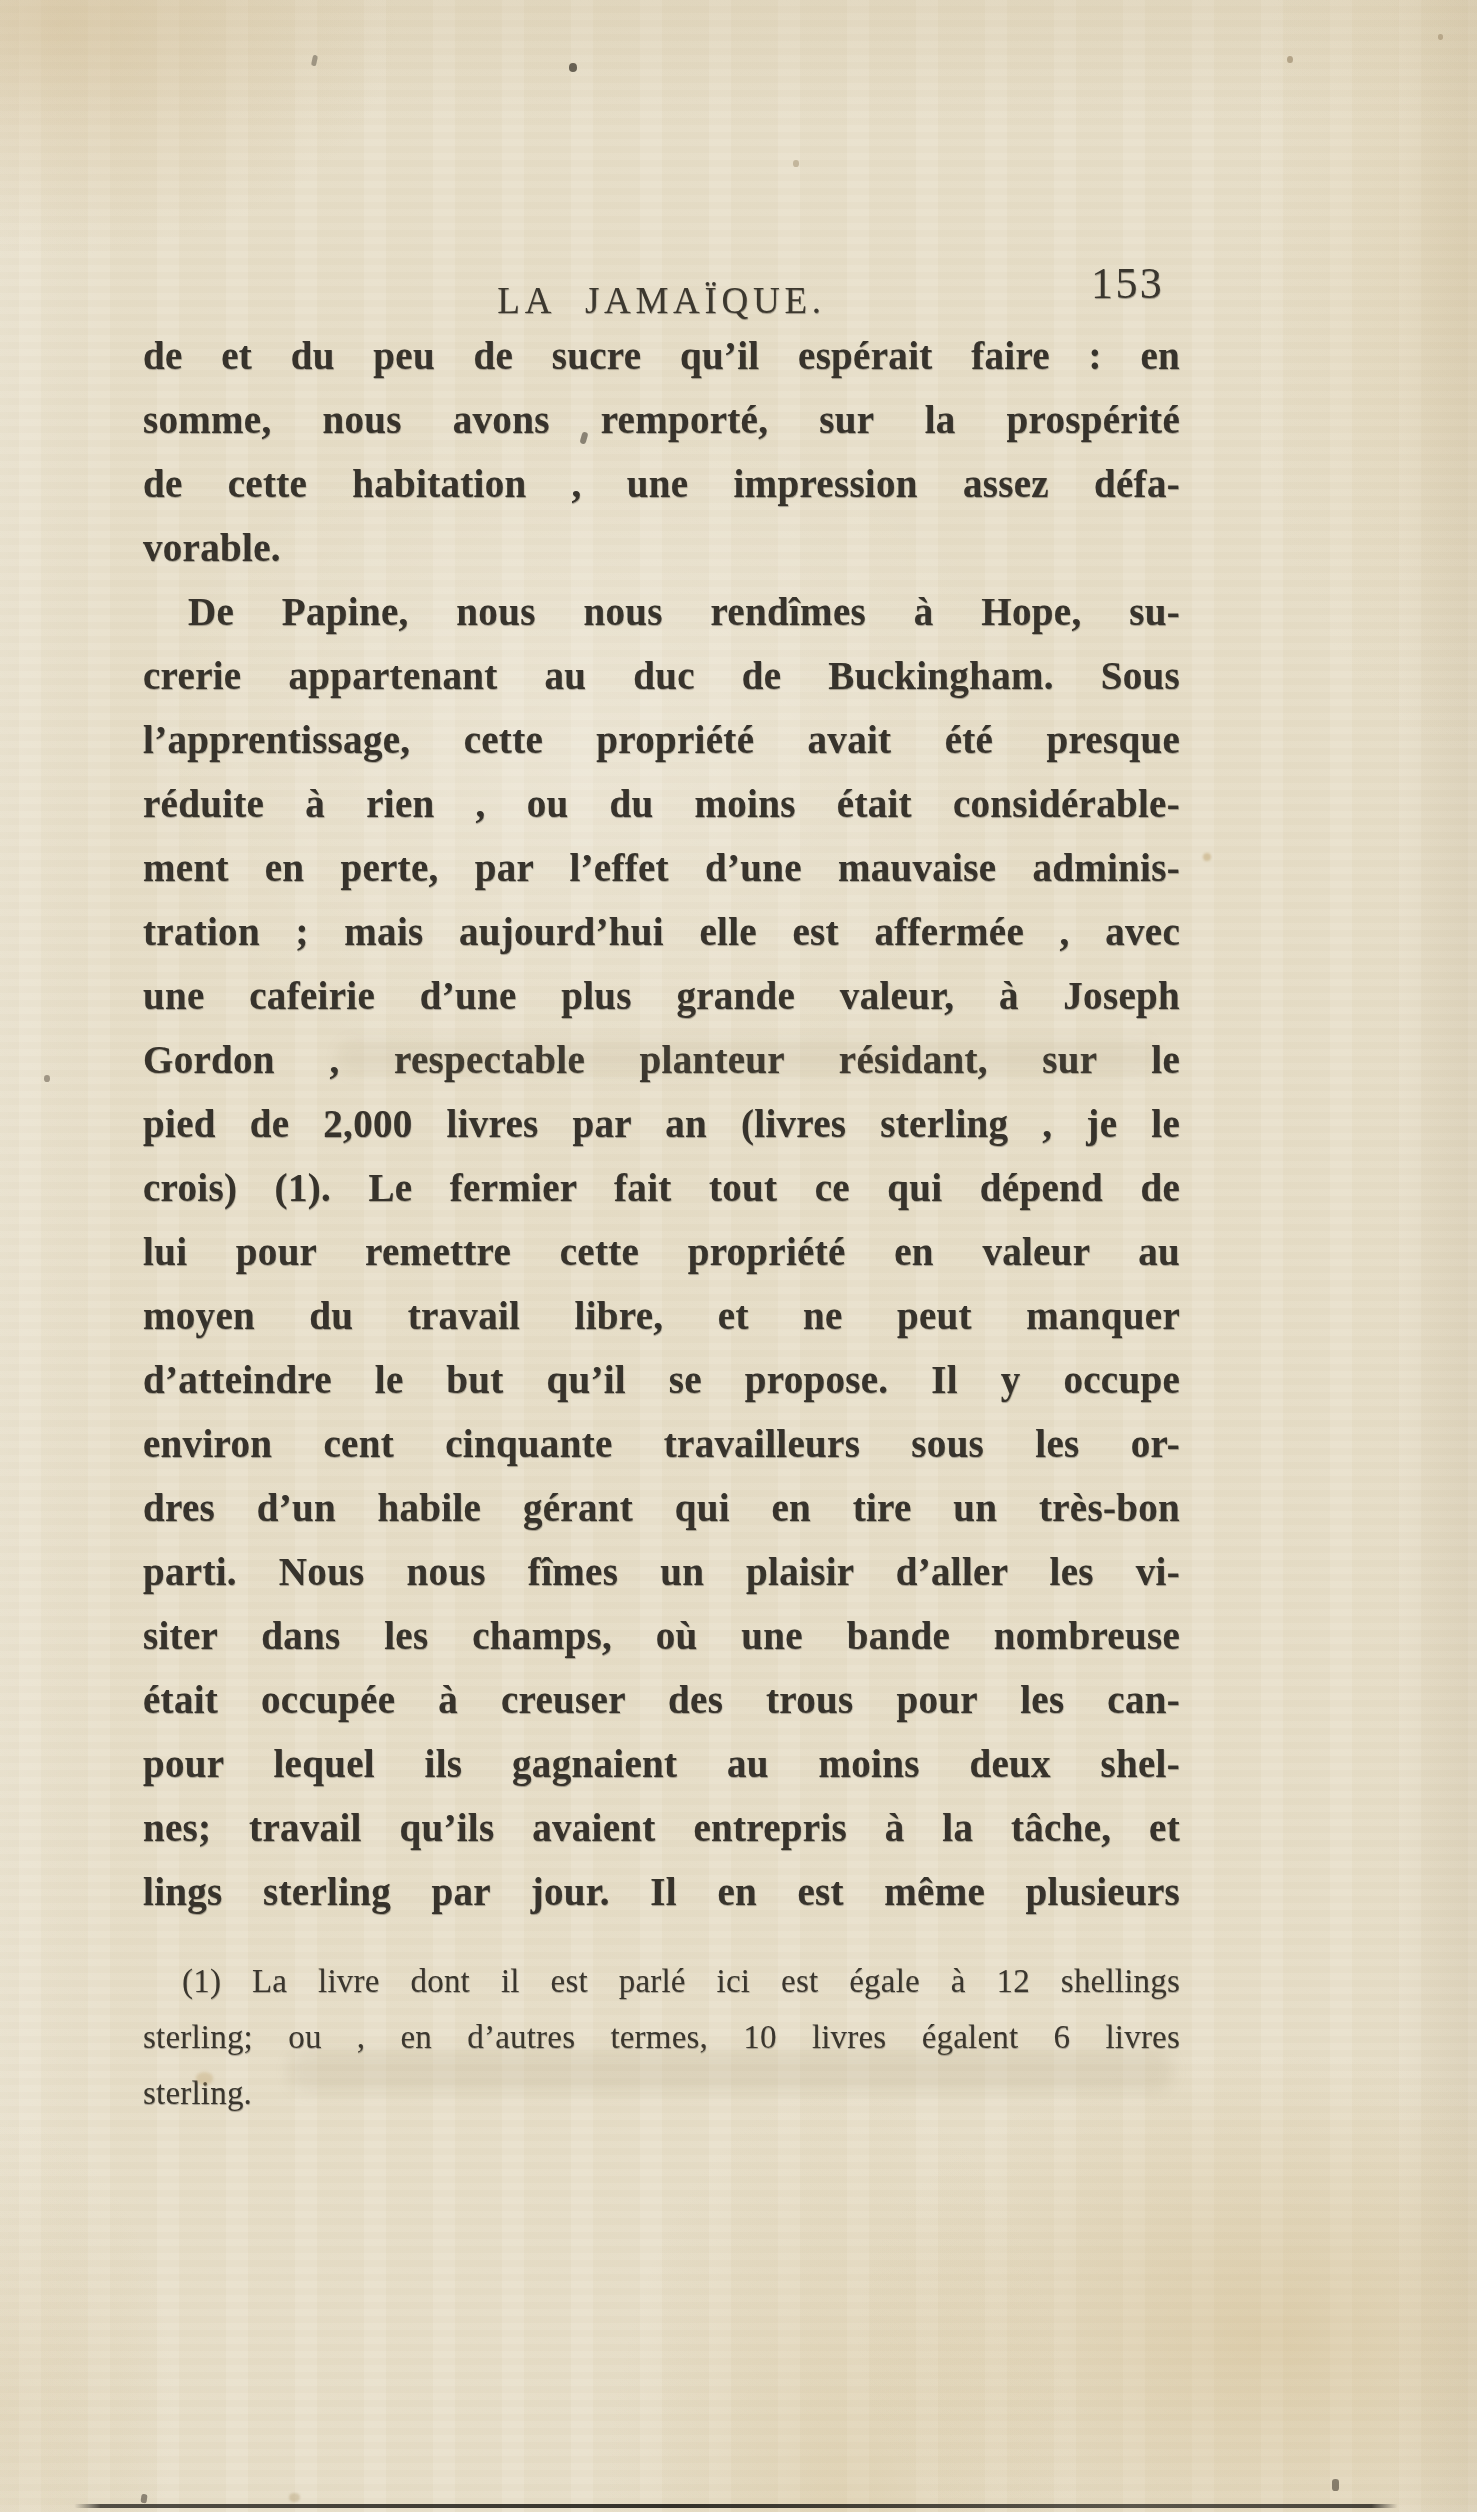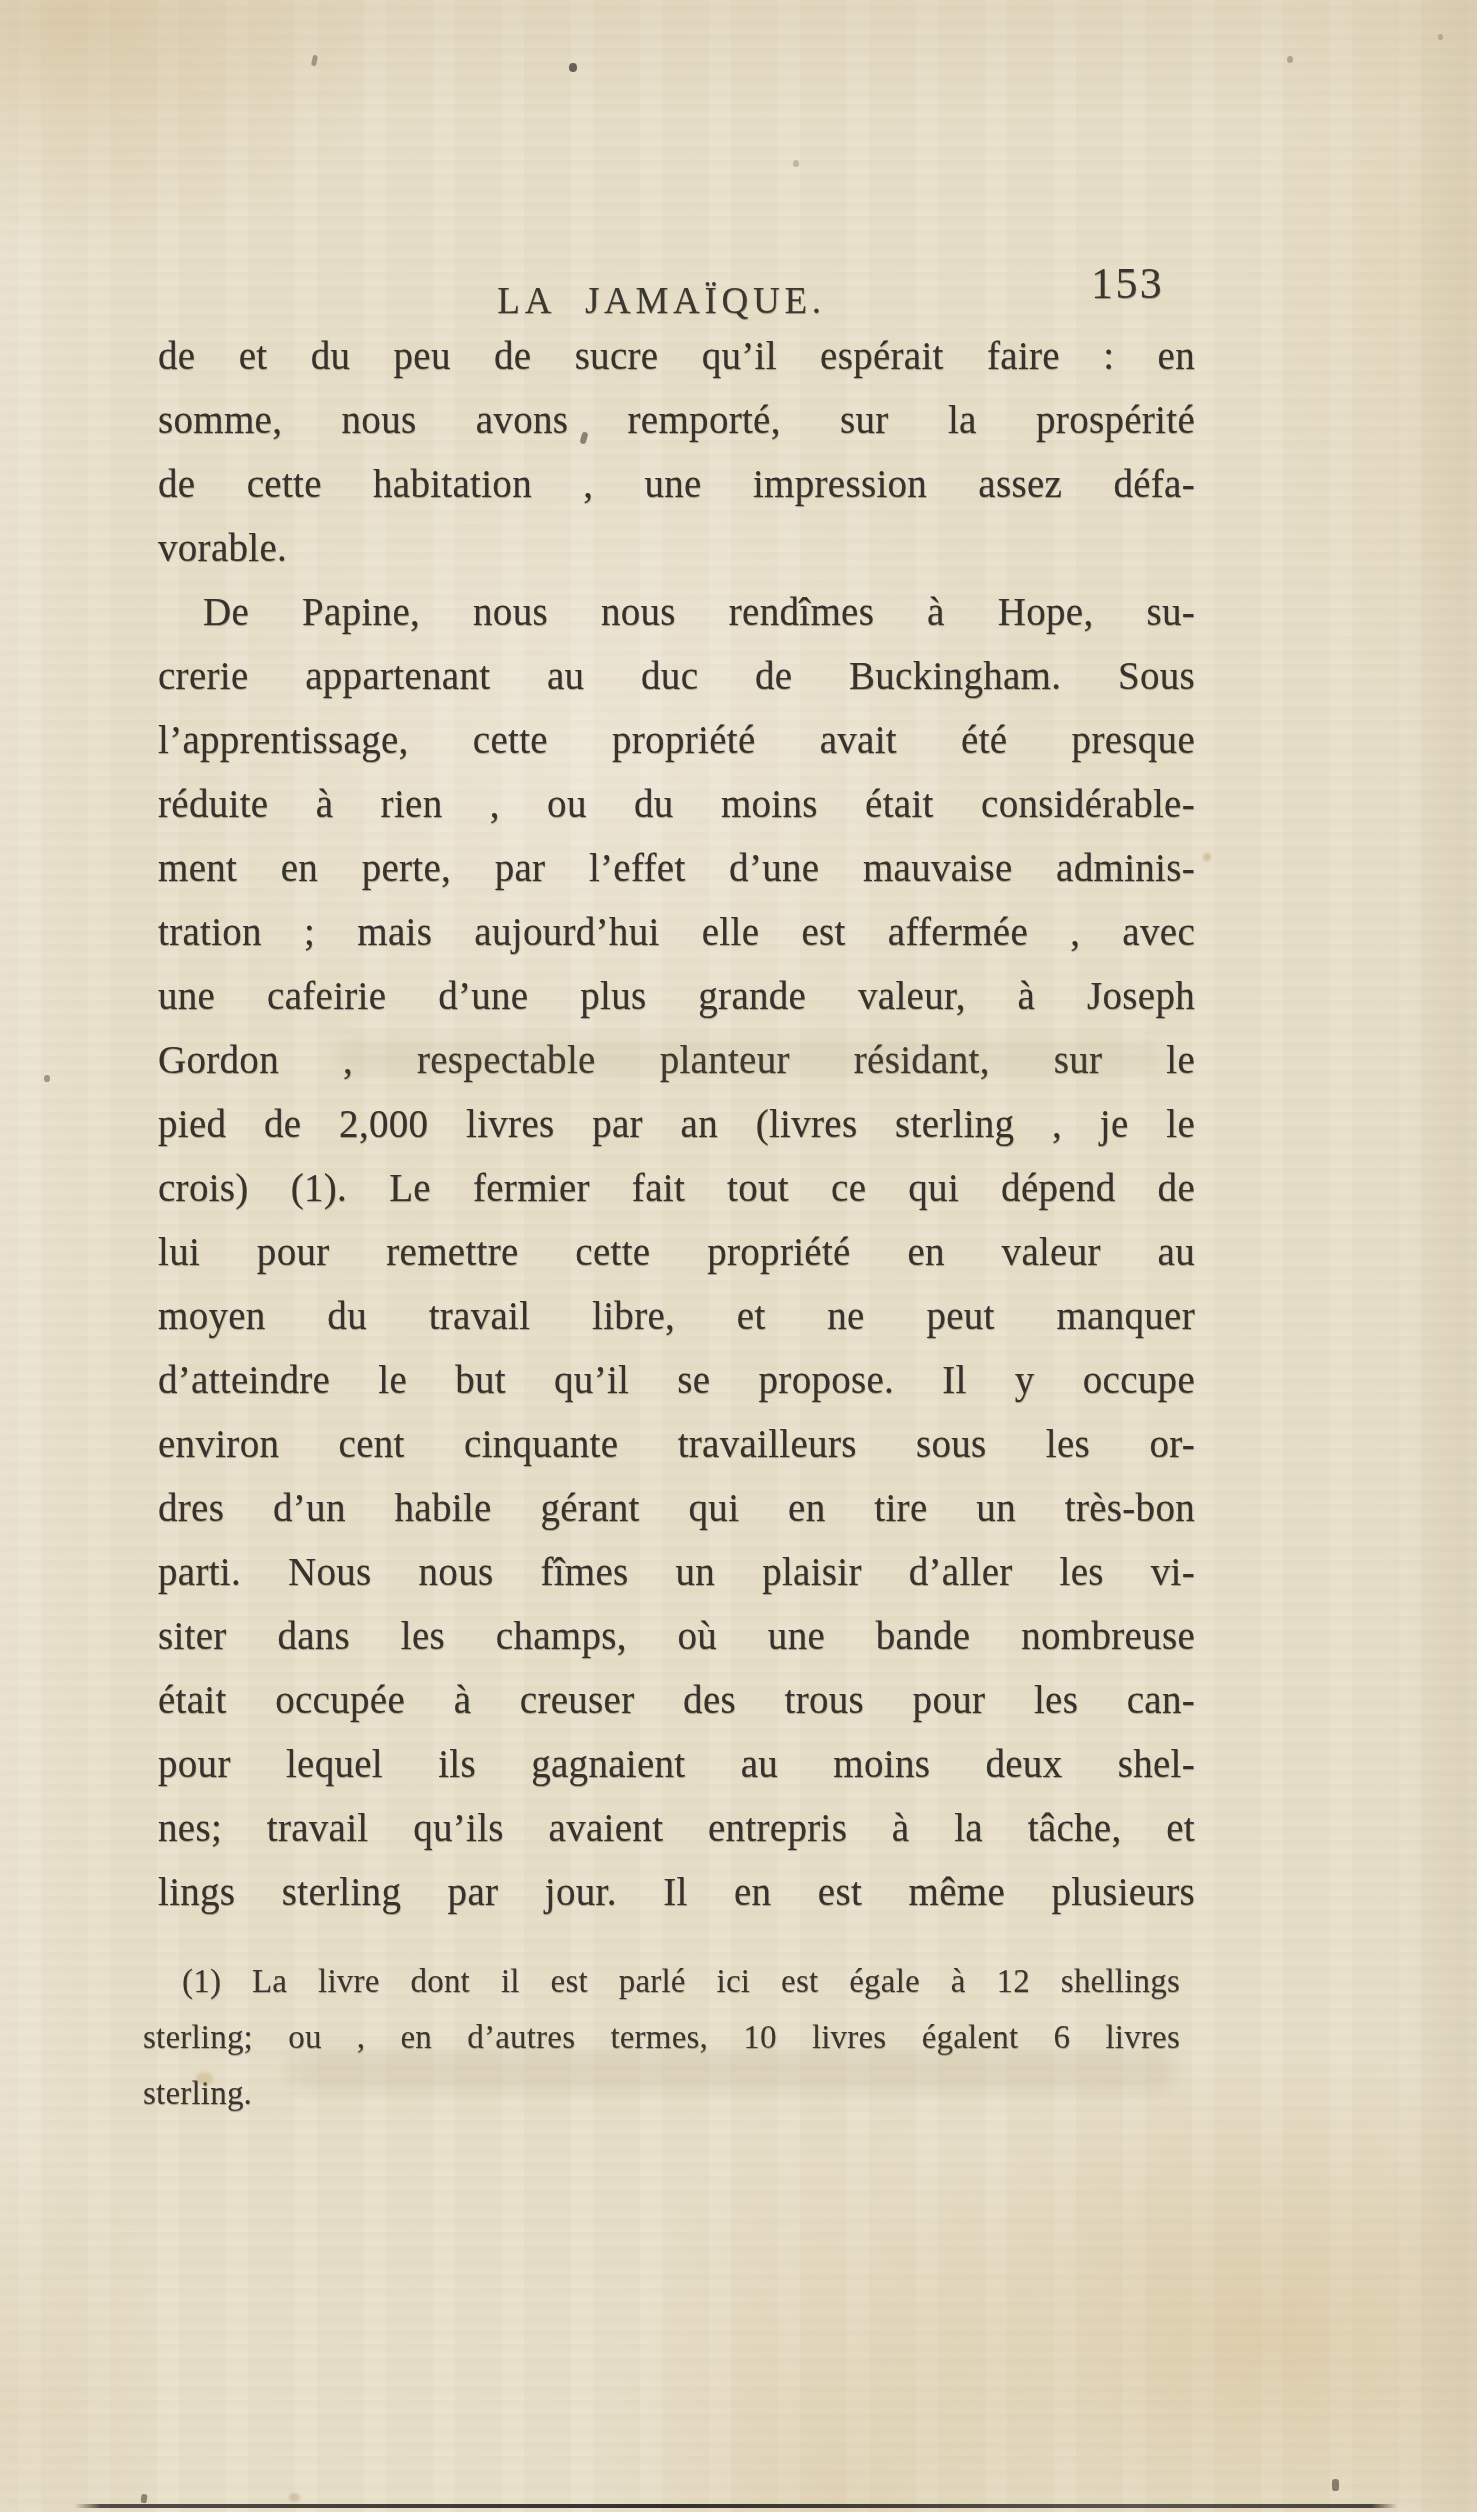--- a/index.html
+++ b/index.html
@@ -35,25 +35,26 @@
     text-shadow: 0.5px 0.5px 0.8px rgba(60,54,44,0.45);
     margin-top: 16px;
   }
   .page-number {
     position: absolute; right: 16px; top: 0;
     font-size: 44px; letter-spacing: 2.3px;
     color: #3a362e;
     text-shadow: 0.5px 0.5px 0.8px rgba(60,54,44,0.45);
   }
   .body-block {
-    position: absolute; left: 158px; top: 324px; width: 1037px;
+    position: absolute; left: 143px; top: 324px; width: 1037px;
     color: #37332c;
     font-size: 39px;
     letter-spacing: 0.3px;
     text-shadow: 0.5px 0.5px 0.8px rgba(55,50,41,0.40), -0.2px 0 0.5px rgba(55,50,41,0.22);
+    font-weight: bold;
   }
   .line {
     height: 64px; line-height: 64px;
     text-align: justify; text-align-last: justify;
   }
   .line.end { text-align: right; text-align-last: left; }
   .line.indent { text-indent: 45px; }
   .footnote-block {
     position: absolute; left: 143px; top: 1953px; width: 1037px;
     color: #3a362e;

